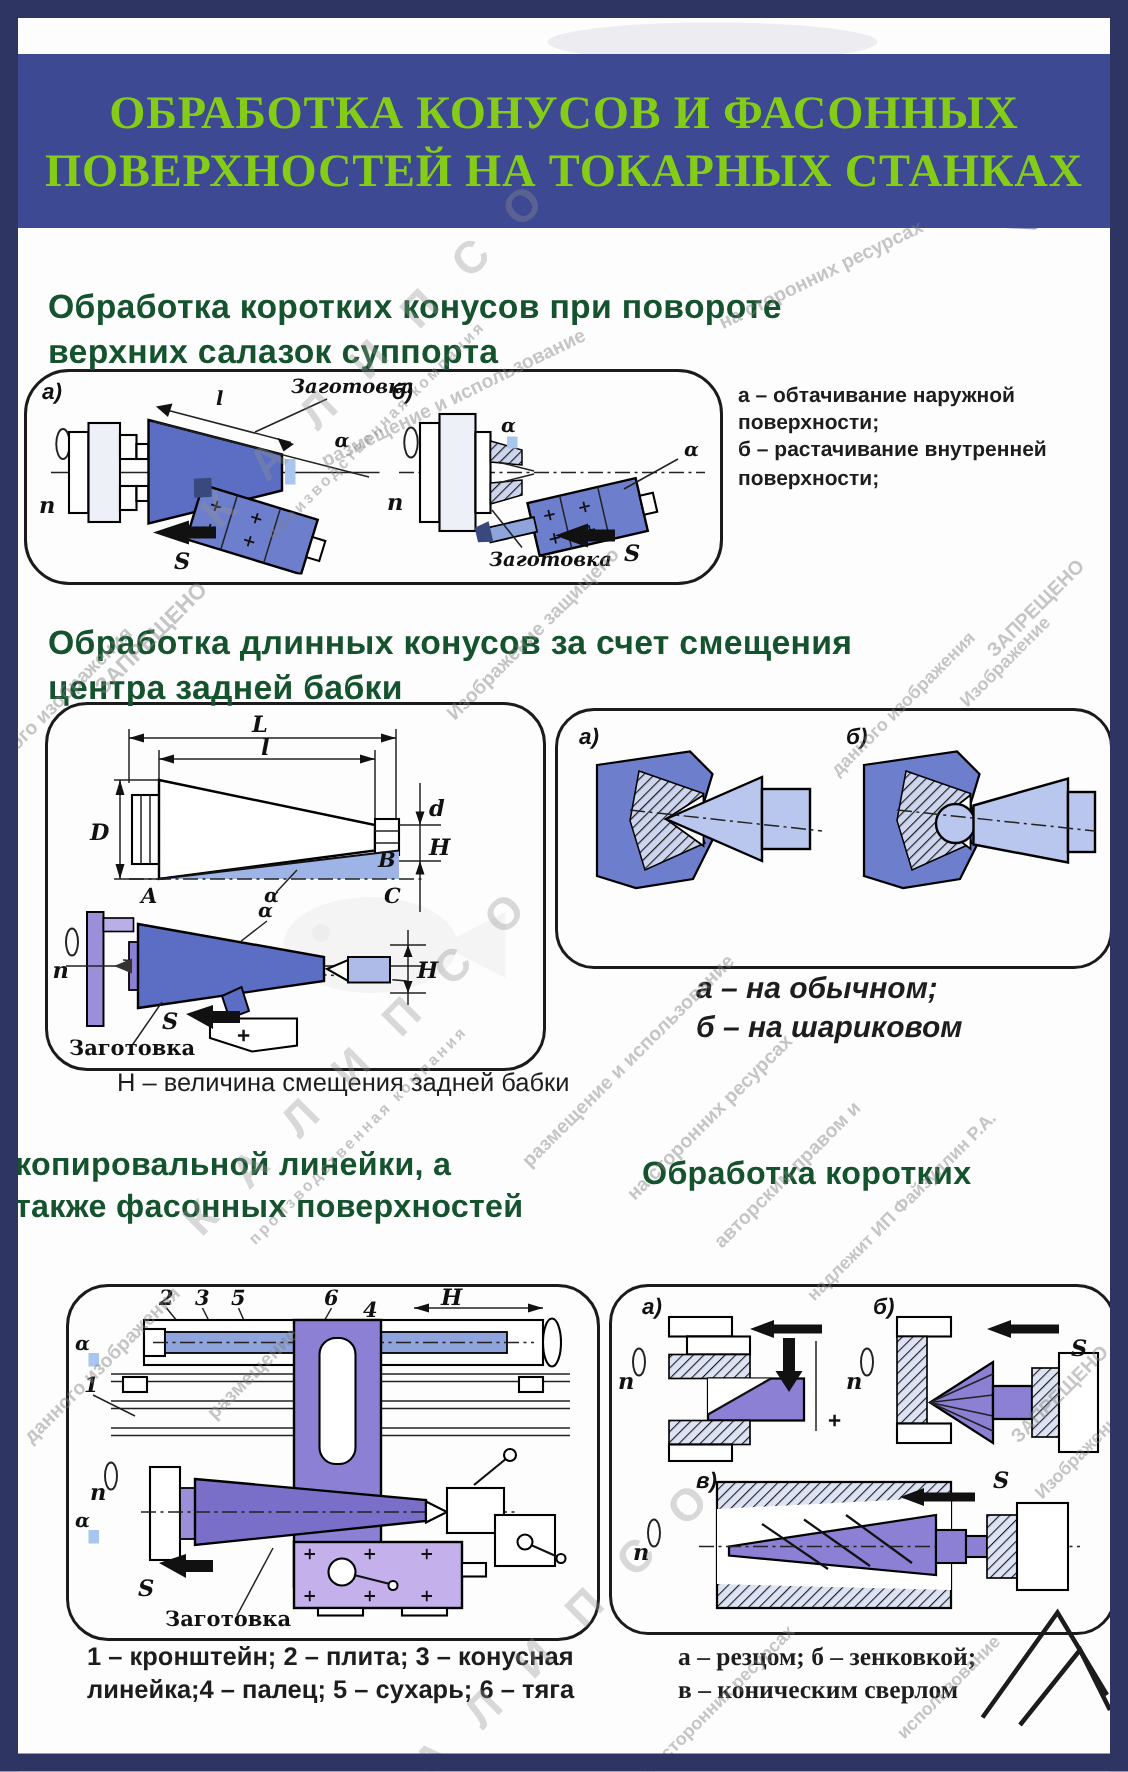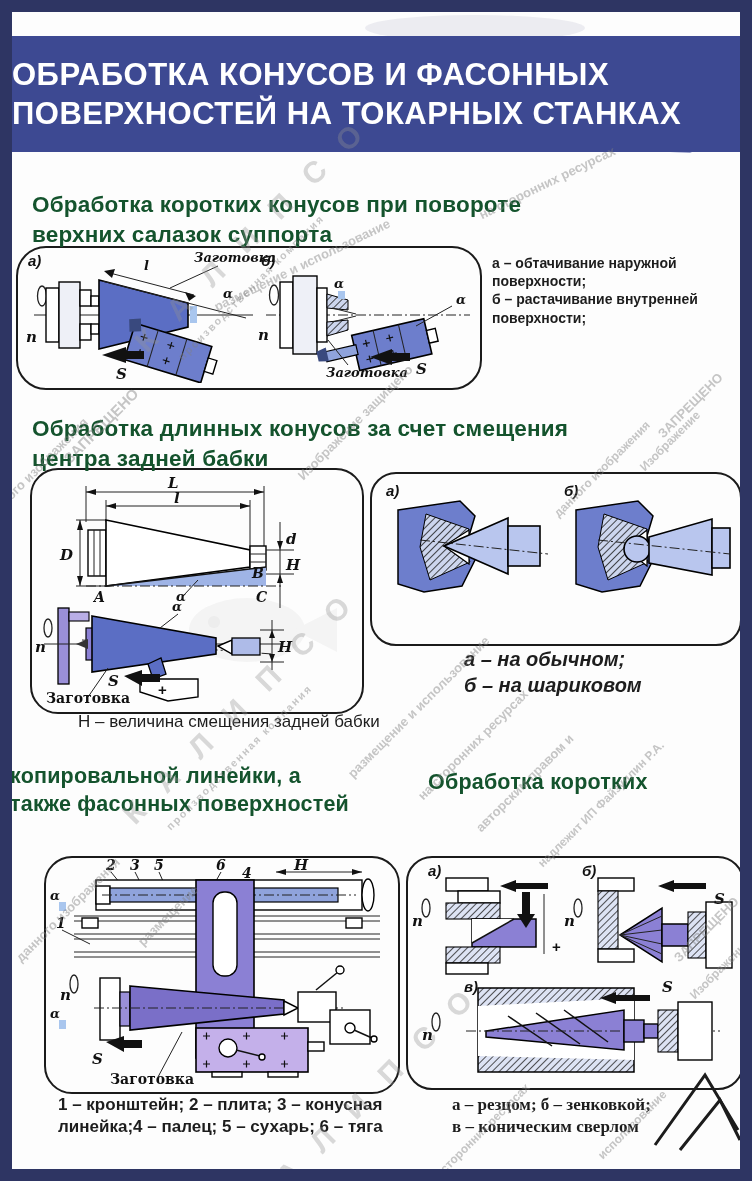--- a/index.html
+++ b/index.html
@@ -7,21 +7,21 @@
           font-family:"Liberation Sans",sans-serif;}
   
   .bar{position:absolute;background:#2e3563;z-index:8;}
   #bar-top{left:0;top:0;width:752px;height:12px;}
   #bar-bottom{left:0;top:1169px;width:752px;height:12px;}
   #bar-left{left:0;top:0;width:12px;height:1181px;}
   #bar-right{left:740px;top:0;width:12px;height:1181px;}
   
   .titleband{position:absolute;left:12px;top:36px;width:728px;height:116px;background:#3d4992;
              display:flex;flex-direction:column;justify-content:center;gap:3px;z-index:2;}
-  .titleband .tline{color:#ffffff;font-weight:bold;font-size:31px;letter-spacing:.5px;}
+  .titleband .tline{color:#84cc16;font-weight:bold;font-size:31px;text-align:center;letter-spacing:.5px;font-family:Liberation Serif, serif;}
   
   .sec-heading{position:absolute;text-align:left;font-weight:bold;color:#14532d;line-height:1.32;
                letter-spacing:.2px;z-index:3;}
   #s1h{left:32px;top:190px;width:688px;font-size:22.5px;}
   #s2h{left:32px;top:414px;width:688px;font-size:22.5px;}
   #s3hl{left:10px;top:762px;width:420px;font-size:21.5px;}
   #s3hr{left:428px;top:768px;width:306px;font-size:21.5px;}
   
   .panel{position:absolute;border:2.5px solid #1b1b1b;border-radius:30px;overflow:hidden;z-index:2;background:transparent;}
   #panel1{left:16px;top:246px;width:462px;height:140px;}

